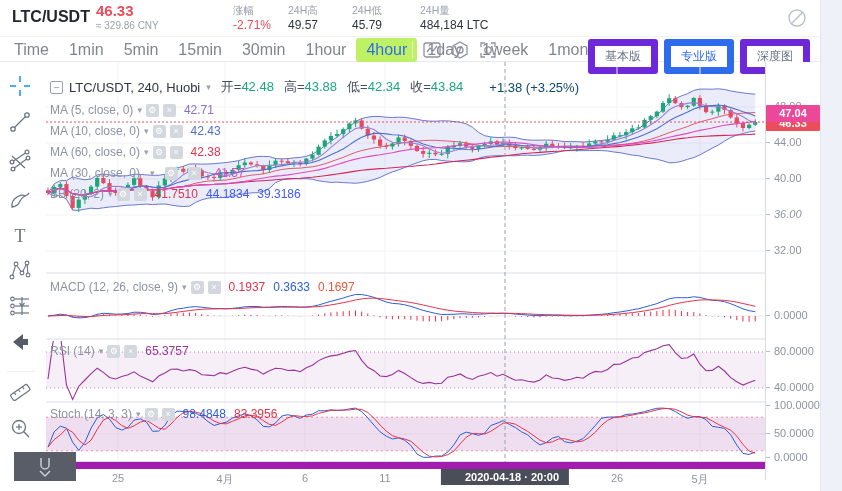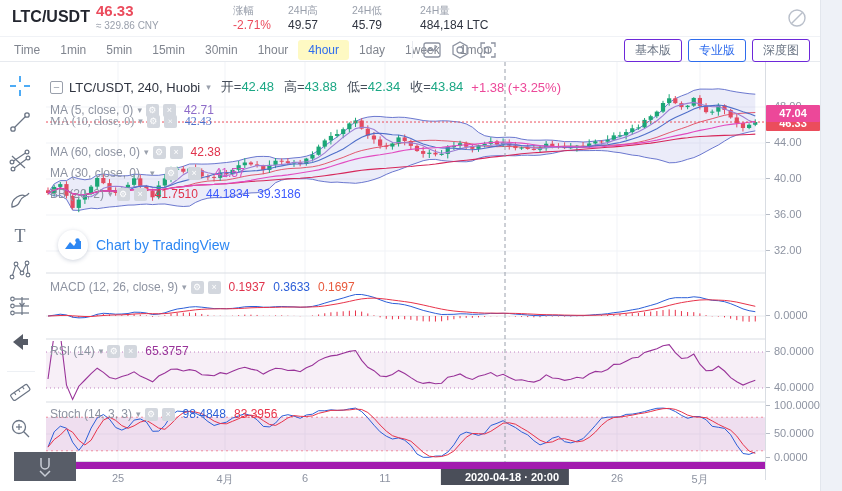--- a/index.html
+++ b/index.html
@@ -15,26 +15,26 @@
   .cny{position:absolute;left:96px;top:20px;font-size:10px;color:#9aa0ac}
   .stat{position:absolute;top:0;height:36px}
   .stat .lb{position:absolute;top:4px;font-size:10.5px;color:#9aa0ac;white-space:nowrap}
   .stat .vl{position:absolute;top:18px;font-size:12px;color:#2f3440;white-space:nowrap}
   .stat .vl.down{color:#eb4b5c}
 
   
   .tbar{position:absolute;left:0;top:36px;width:842px;height:26px;background:#fff;
         border-top:1px solid #f0f2f6;border-bottom:1px solid #e7eaef}
   .ints{position:absolute;left:4px;top:0;height:25px;display:flex;align-items:center}
-  .int{font-size:12px;color:#80858f;padding:3px 10px;border-radius:3px;cursor:pointer;white-space:nowrap}
-  .int.active{color:#2f6ced;background:#fef9c3}
+  .int{font-size:16px;color:#80858f;padding:3px 10px;border-radius:3px;cursor:pointer;white-space:nowrap}
+  .int.active{color:#2f6ced;background:#bef264}
   .tico{position:absolute;top:3px;width:20px;height:20px}
   .vdiv{position:absolute;left:412px;top:4px;width:1px;height:17px;background:#e7eaef}
   .vbtns{position:absolute;right:32px;top:2px;display:flex;gap:6px}
-  .vbtn{font-size:12px;color:#6a7484;border:1px solid #6d28d9;border-radius:3px;
+  .vbtn{font-size:12px;color:#6a7484;border:7px solid #6d28d9;border-radius:3px;
         padding:2px 10px;background:#fff;white-space:nowrap;cursor:pointer}
   .vbtn.active{color:#2f6ced;border-color:#2f6ced}
 
   
   .dico{position:absolute;left:8px;width:24px;height:24px}
   .hrule{position:absolute;left:7px;width:28px;height:1px;background:#edf0f4}
   .magblock{position:absolute;left:14px;top:452px;width:62px;height:29px;background:#585d68;
             display:flex;align-items:center;justify-content:center;z-index:6}
 
   
@@ -42,21 +42,21 @@
   .legend-row{position:absolute;left:50px;height:18px;display:flex;align-items:center;gap:4px;
               font-size:12px;color:#8d93a1;white-space:nowrap;z-index:3}
   .legend-title{position:absolute;left:50px;top:78px;display:flex;align-items:center;gap:6px;
                 font-size:13px;z-index:3;white-space:nowrap}
   .boxicon{display:inline-block;width:13px;height:13px;border:1px solid #9aa0ac;border-radius:2px;
            color:#9aa0ac;font-size:11px;line-height:11px;text-align:center}
   .ttl{color:#2f3440}
   .caret{color:#9aa0ac;font-size:9px}
   .ohlc-l{color:#454d59;margin-left:4px}
   .ohlc-v{color:#1ba784}
-  .chg{color:#ec4899;margin-left:2px}
+  .chg{color:#0c4a6e;margin-left:20px}
   .mini{display:inline-block;width:13px;height:13px;border-radius:2px;background:#d3d7de;color:#fff;
         font-size:9px;line-height:13px;text-align:center;cursor:pointer}
   .ival{margin-left:4px}
 
   .tvlogo{position:absolute;left:58px;top:230px;display:flex;align-items:center;gap:8px;z-index:3}
   .tvcircle{width:30px;height:30px;border-radius:50%;background:#fff;box-shadow:0 1px 4px rgba(60,80,120,.25);
             display:flex;align-items:center;justify-content:center}
   .tvtext{font-size:14px;color:#2d87f3}
 
   
@@ -649,21 +649,21 @@
     <span class="chg">+1.38 (+3.25%)</span>
   </div>
   <div id="legend-rows">
       <div class="legend-row" style="top: 101px;">
         <span>MA (5, close, 0)</span>
         <span class="caret">▾</span>
         <span class="mini">⚙</span>
         <span class="mini">×</span>
         <span class="ival" style="color: rgb(142, 107, 200);">42.71</span>
       </div>
-      <div class="legend-row" style="top: 112px; font-family: Liberation Serif, serif;">
+      <div class="legend-row" style="top: 122px;">
         <span>MA (10, close, 0)</span>
         <span class="caret">▾</span>
         <span class="mini">⚙</span>
         <span class="mini">×</span>
         <span class="ival" style="color: rgb(79, 111, 201);">42.43</span>
       </div>
       <div class="legend-row" style="top: 143px;">
         <span>MA (60, close, 0)</span>
         <span class="caret">▾</span>
         <span class="mini">⚙</span>
@@ -705,35 +705,26 @@
       <div class="legend-row" style="top: 405px;">
         <span>Stoch (14, 3, 3)</span>
         <span class="caret">▾</span>
         <span class="mini">⚙</span>
         <span class="mini">×</span>
         <span class="ival" style="color: rgb(44, 95, 216);">98.4848</span>
         <span class="ival" style="color: rgb(232, 51, 74);">83.3956</span>
       </div>
     </div>
 
-  <div class="tvlogo">
-    <div class="tvcircle">
-      <svg width="18" height="18" viewBox="0 0 18 18">
-        <path d="M1 13 L6 6 L10 10 L13 5 L17 5 L17 13 Z" fill="#2d87f3"></path>
-        <circle cx="13.5" cy="4.5" r="2.2" fill="#2d87f3"></circle>
-      </svg>
-    </div>
-    <span class="tvtext">Chart by TradingView</span>
-  </div>
 
   <div class="paxis" id="price-axis">
       <div class="axlab" style="top: 38px;">48.00</div>
       <div class="axlab" style="top: 74px;">44.00</div>
       <div class="axlab" style="top: 110px;">40.00</div>
-      <div class="axlab" style="top: 146px;">36.00</div>
+      <div class="axlab" style="top: 146px; font-style: italic;">36.00</div>
       <div class="axlab" style="top: 182px;">32.00</div>
       <div class="axlab" style="top: 247px;">0.0000</div>
       <div class="axlab" style="top: 283px;">80.0000</div>
       <div class="axlab" style="top: 319px;">40.0000</div>
       <div class="axlab" style="top: 337px;">100.0000</div>
       <div class="axlab" style="top: 365px;">50.0000</div>
       <div class="axlab" style="top: 389px;">0.0000</div>
       <div class="badge red" style="top: 53px; height: 16px; line-height: 16px;">46.33</div>
       <div class="badge dark" style="top: 43px; height: 17px; line-height: 17px;">47.04</div>
     </div>

